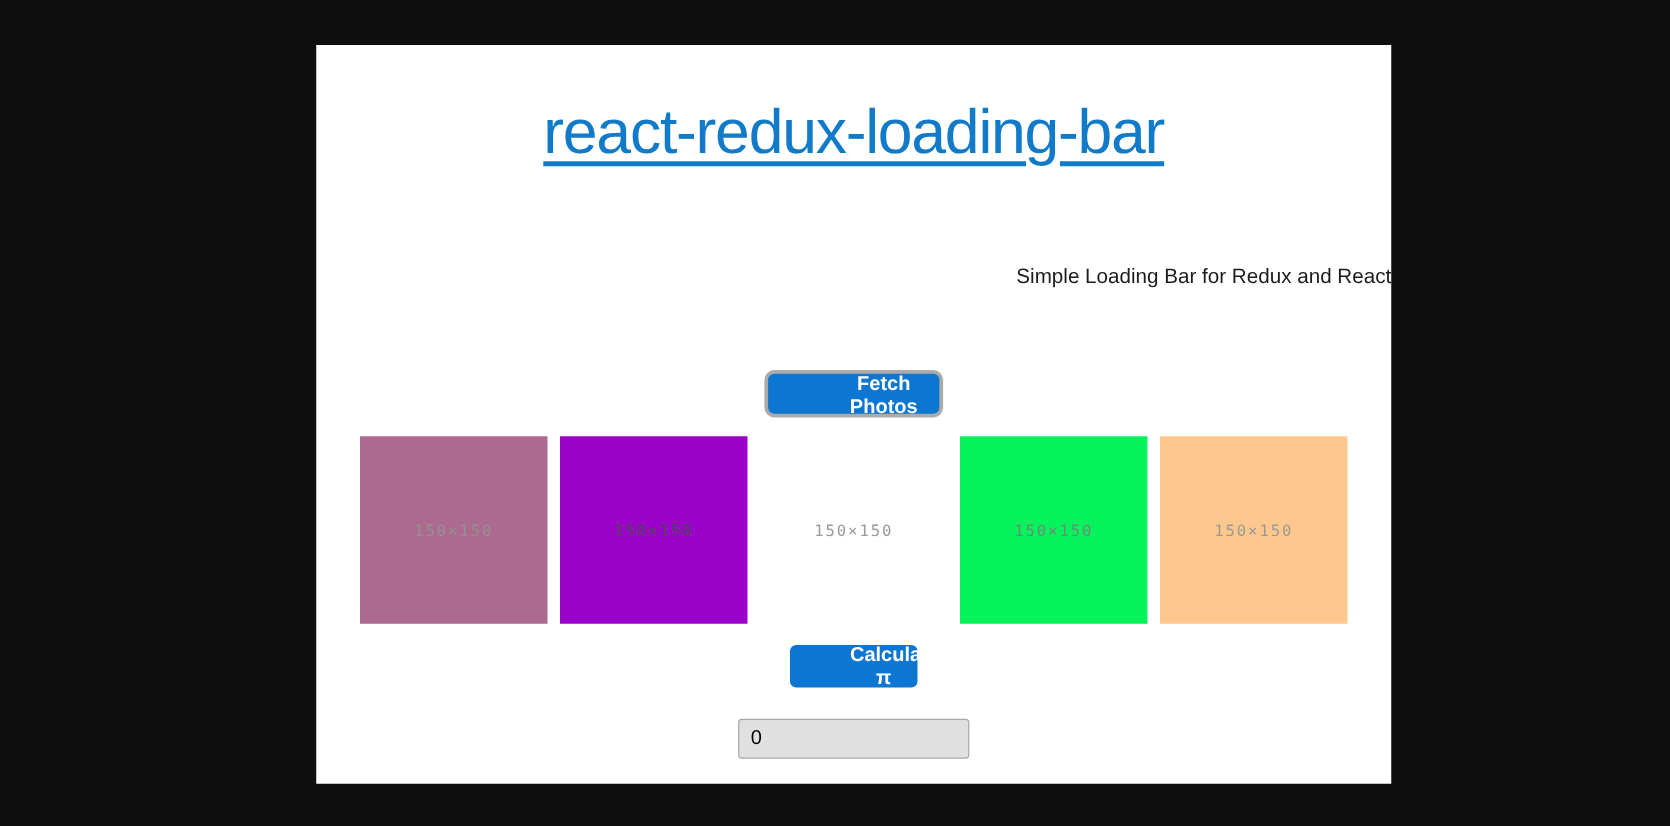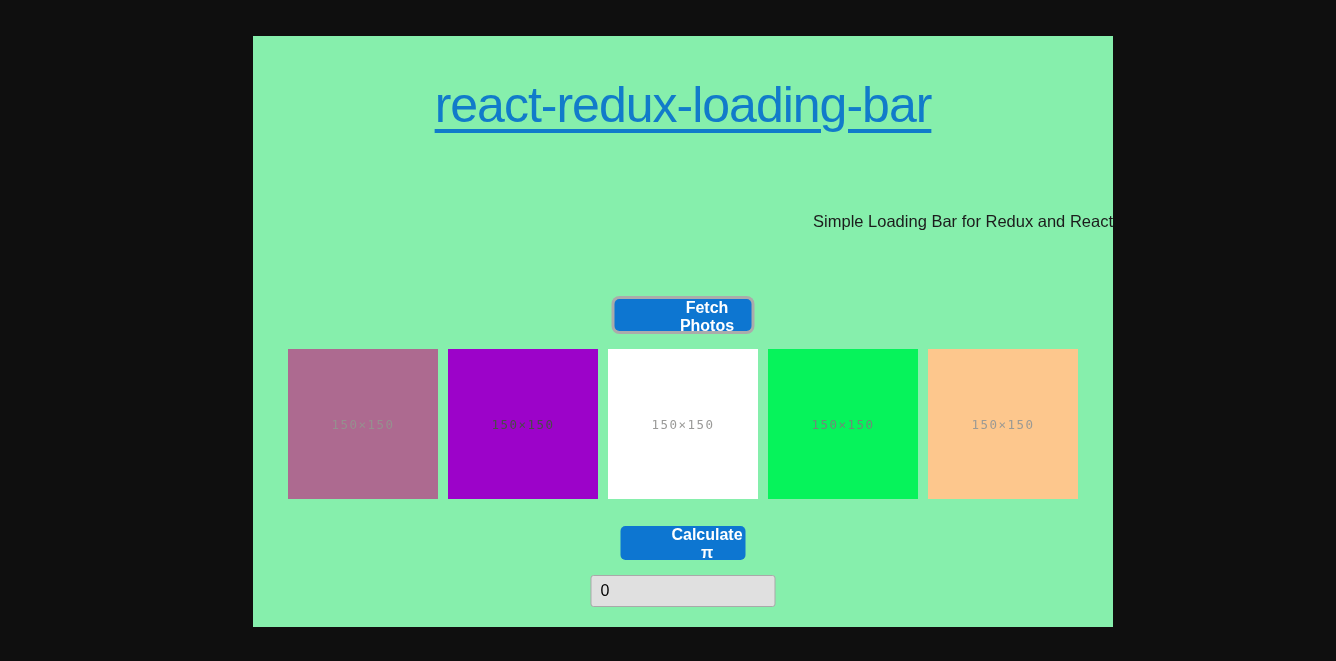--- a/index.html
+++ b/index.html
@@ -6,21 +6,21 @@
   html, body {
     width: 1336px; height: 661px;
     background: #0f0f0f;
     overflow: hidden;
     font-family: "Liberation Sans", sans-serif;
   }
   .card {
     position: absolute;
     left: 253px; top: 36px;
     width: 860px; height: 591px;
-    background: #86efac;
+    background: #ffffff;
   }
   .title-wrap {
     position: absolute;
     top: 40px; left: 0; right: 0;
     text-align: center;
   }
   .title-link {
     font-size: 50px;
     font-weight: 500;
     color: #117bca;
@@ -69,23 +69,23 @@
     align-items: center;
     justify-content: center;
     font-family: "DejaVu Sans Mono", monospace;
     font-size: 12.5px;
     letter-spacing: 1.5px;
     user-select: none;
     text-align: center;
   }
   .calc-btn {
     position: absolute;
-    top: 490px; left: 50%;
+    top: 480px; left: 50%;
     transform: translateX(-50%);
-    width: 125px; height: 34px;
+    width: 102px; height: 34px;
   }
   .pi-input {
     position: absolute;
     top: 539px; left: 50%;
     transform: translateX(-50%);
     width: 185px; height: 32px;
     background: #e0e0e0;
     border: 1px solid #a9a9a9;
     border-radius: 3px;
     padding-left: 9px;

